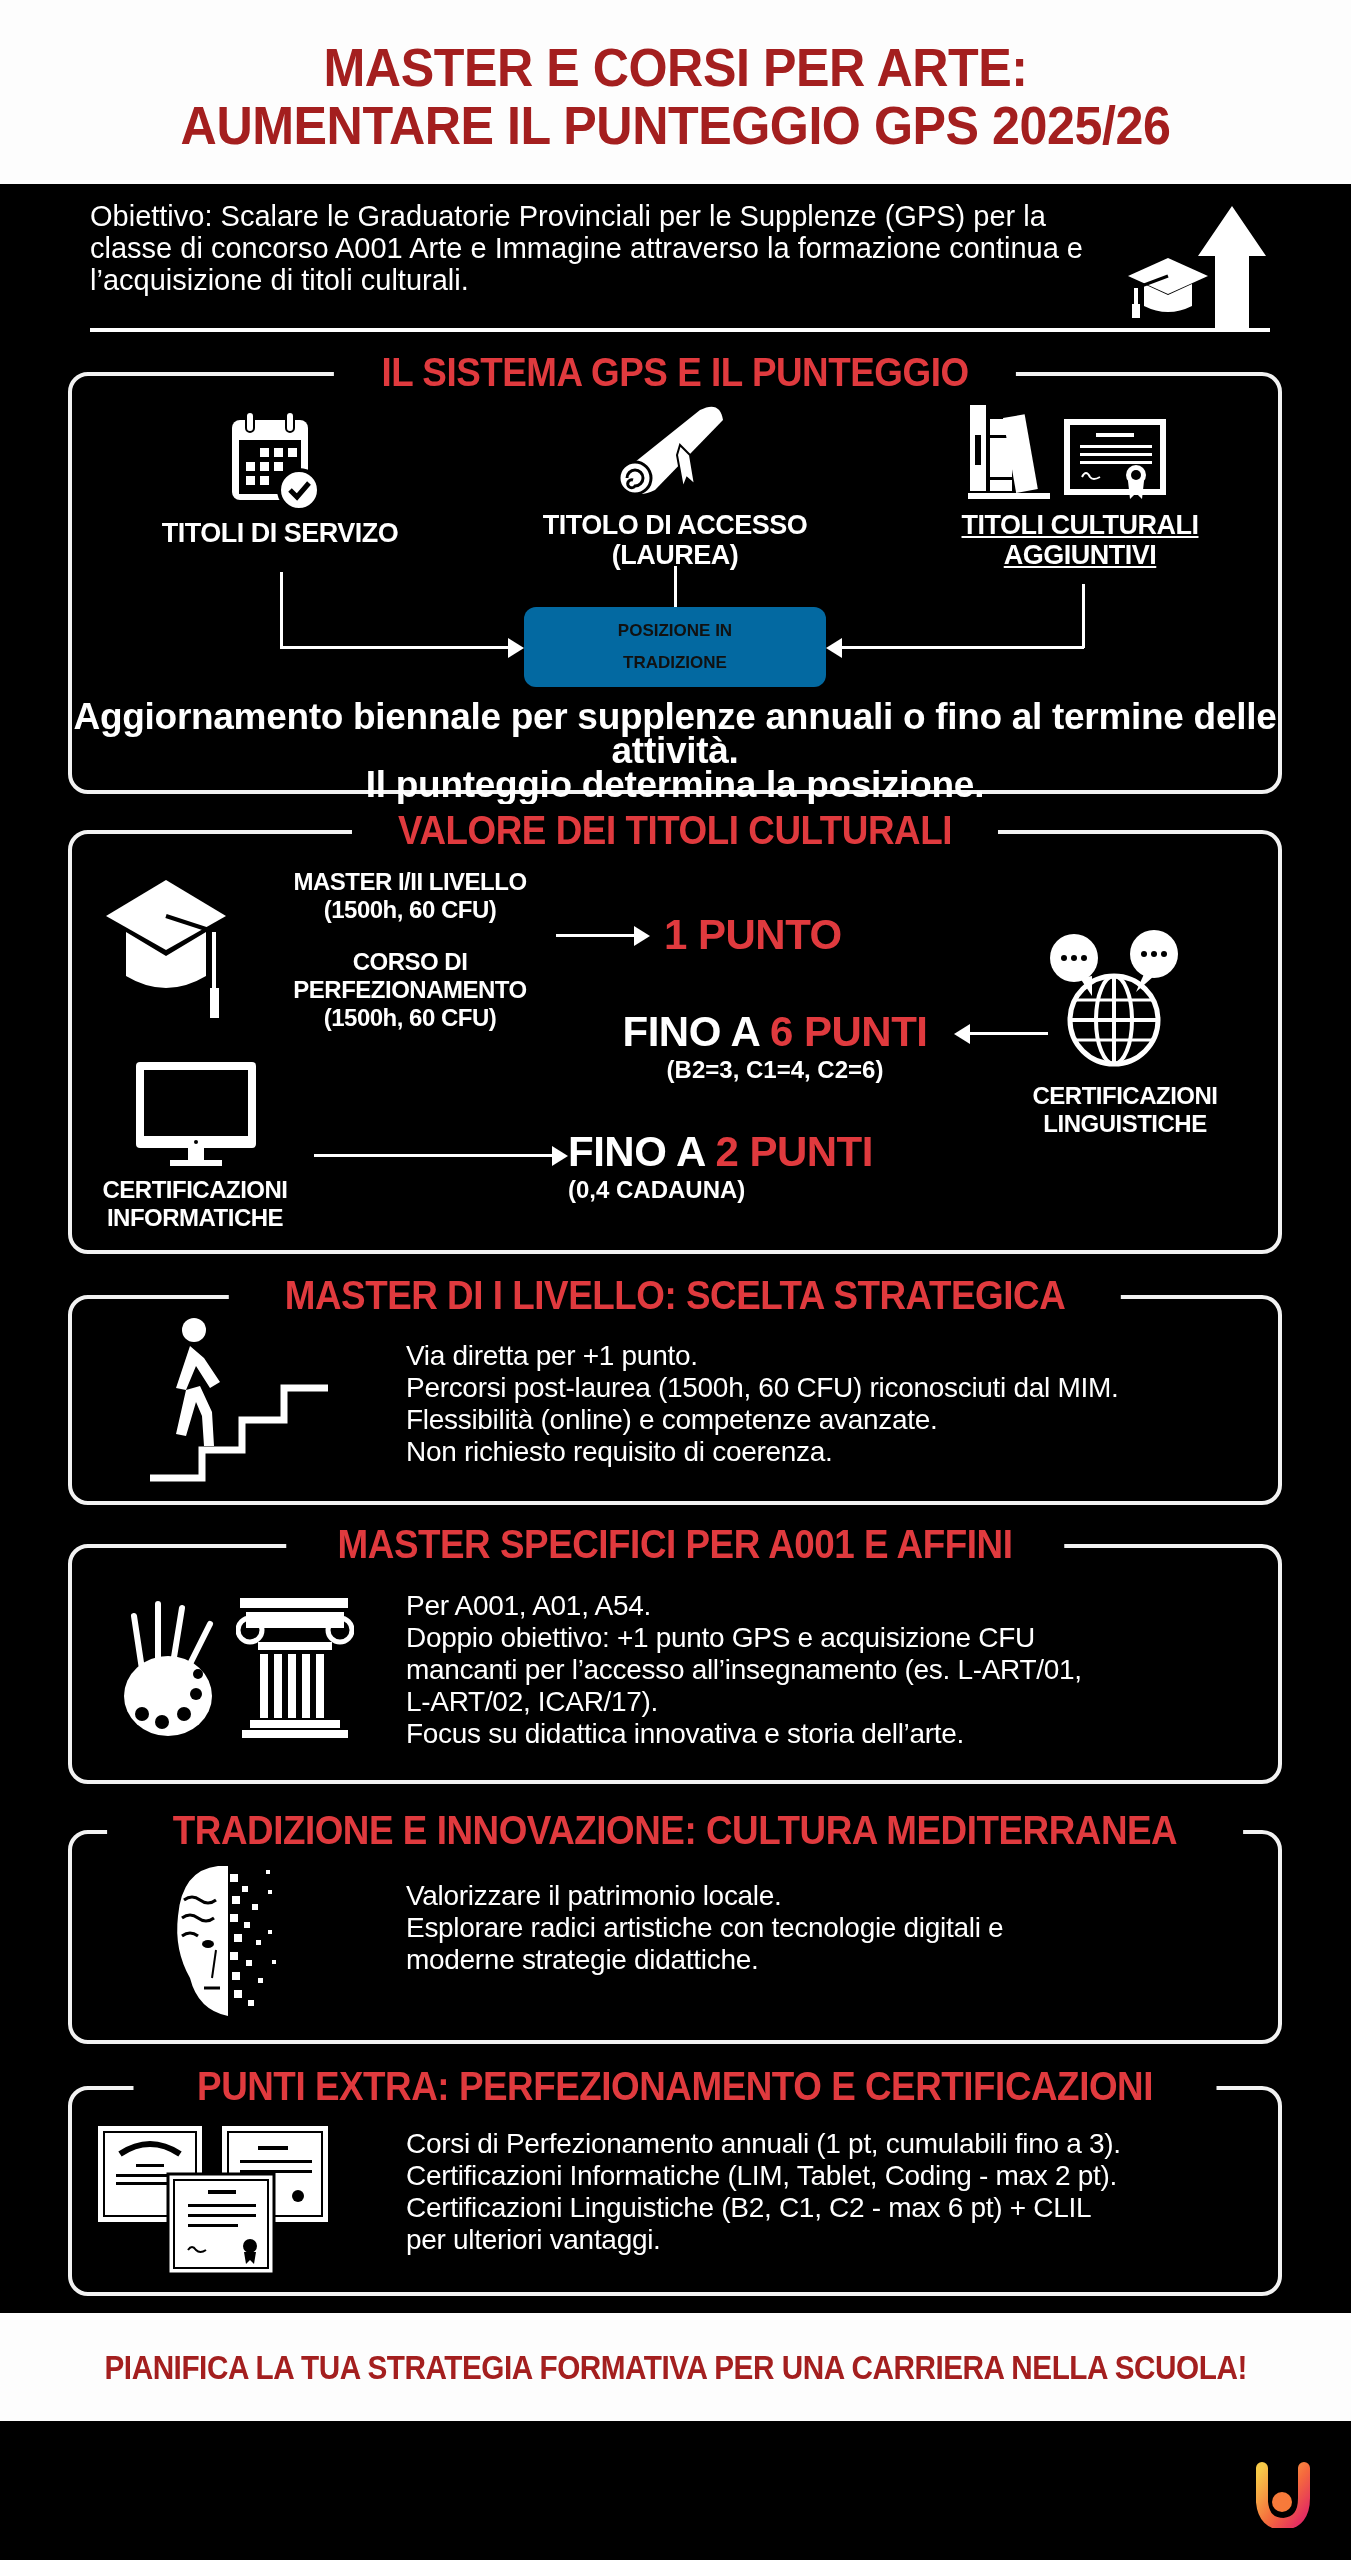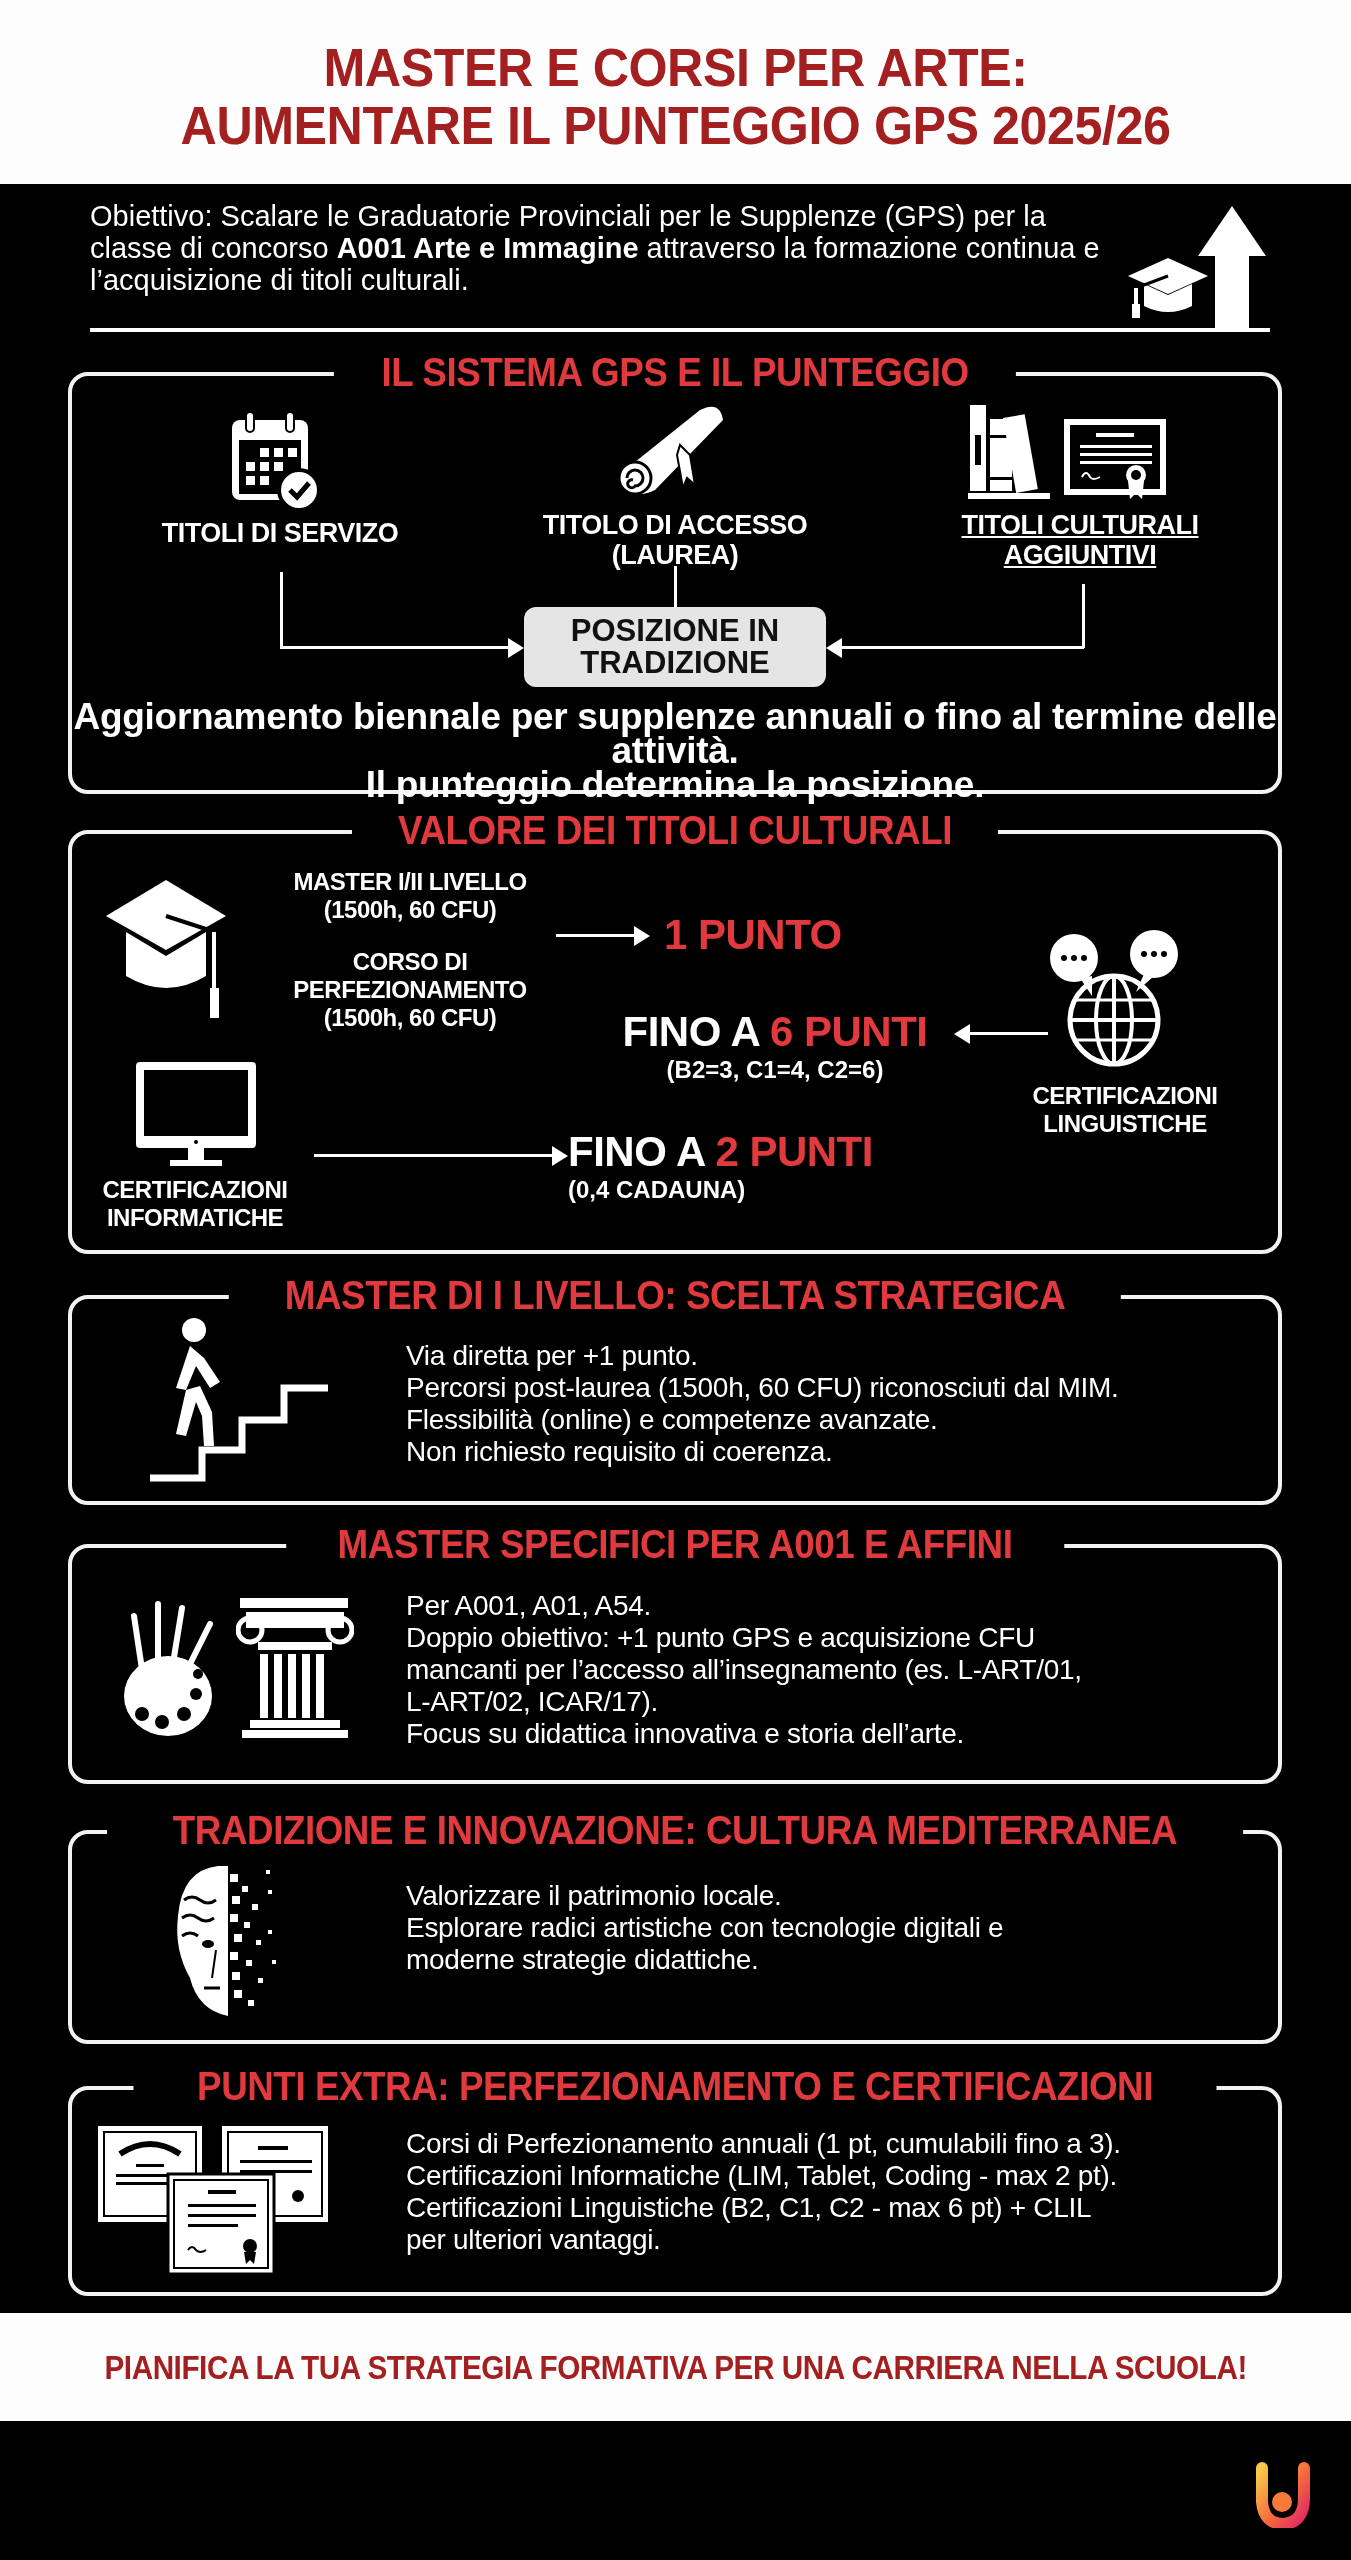--- a/index.html
+++ b/index.html
@@ -8,21 +8,21 @@
 
   .abs { position: absolute; }
   .red { color: #e03a3e; }
 
   
   #header { left: 0; top: 0; width: 1351px; height: 184px; background: #fdfdfd; }
   #main-title { left: 0; top: 38px; width: 1351px; text-align: center; font-weight: 700; font-size: 54px; line-height: 58px; color: #a41f1f; letter-spacing: -0.5px; transform: scaleX(0.93); }
 
   
   #intro { left: 90px; top: 200px; width: 1010px; font-size: 29px; line-height: 32px; color: #fff; }
-  #intro b { font-weight: 700; }
+  #intro b { font-weight: 400; }
   #intro-rule { left: 90px; top: 328px; width: 1180px; height: 4px; background: #fff; }
   #intro-icon { left: 1118px; top: 196px; width: 160px; height: 138px; }
 
   
   .box { position: absolute; left: 68px; width: 1214px; border: 4px solid #f2f2f2; border-radius: 20px; }
   .box-title { position: absolute; left: 50%; transform: translateX(-50%); top: -30px; background: #000; padding: 0 22px; white-space: nowrap; font-weight: 700; font-size: 40px; line-height: 52px; color: #e03a3e; letter-spacing: -0.5px; }
   .box-title span { display: inline-block; transform: scaleX(0.92); }
 
   .label { position: absolute; text-align: center; font-weight: 700; color: #fff; font-size: 27px; line-height: 30px; letter-spacing: -0.5px; }
   .body-text { position: absolute; font-size: 28px; line-height: 32px; color: #fff; letter-spacing: -0.3px; }
@@ -122,21 +122,21 @@
 </div>
 
 <div class="abs" style="left:280px;top:572px;width:3px;height:76px;background:#fff;"></div>
 <div class="abs" style="left:280px;top:646px;width:230px;height:3px;background:#fff;"></div>
 <div class="abs" style="left:508px;top:638px;width:0;height:0;border-top:10px solid transparent;border-bottom:10px solid transparent;border-left:16px solid #fff;"></div>
 <div class="abs" style="left:674px;top:566px;width:3px;height:42px;background:#fff;"></div>
 <div class="abs" style="left:1082px;top:584px;width:3px;height:64px;background:#fff;"></div>
 <div class="abs" style="left:840px;top:646px;width:244px;height:3px;background:#fff;"></div>
 <div class="abs" style="left:826px;top:638px;width:0;height:0;border-top:10px solid transparent;border-bottom:10px solid transparent;border-right:16px solid #fff;"></div>
 
-<div class="abs" style="left:524px;top:607px;width:302px;height:80px;background:#e5e5e5;border-radius:12px;color:#111;text-align:center;font-weight:700;font-size:31px;line-height:32px;padding-top:8px;">
+<div class="abs" style="left:524px;top:607px;width:302px;height:80px;background:#0369a1;border-radius:12px;color:#111;text-align:center;font-weight:700;font-size:17px;line-height:32px;padding-top:8px;">
   <div>POSIZIONE IN</div>
   <div>TRADIZIONE</div>
 </div>
 
 <div class="abs" style="left:68px;top:700px;width:1214px;text-align:center;font-size:37px;line-height:34px;letter-spacing:-0.3px;font-weight:bold;">
   <div>Aggiornamento biennale per supplenze annuali o fino al termine delle attività.</div>
   <div>Il punteggio determina la posizione.</div>
 </div>
 
 <div class="box" style="top:830px;height:424px;">

